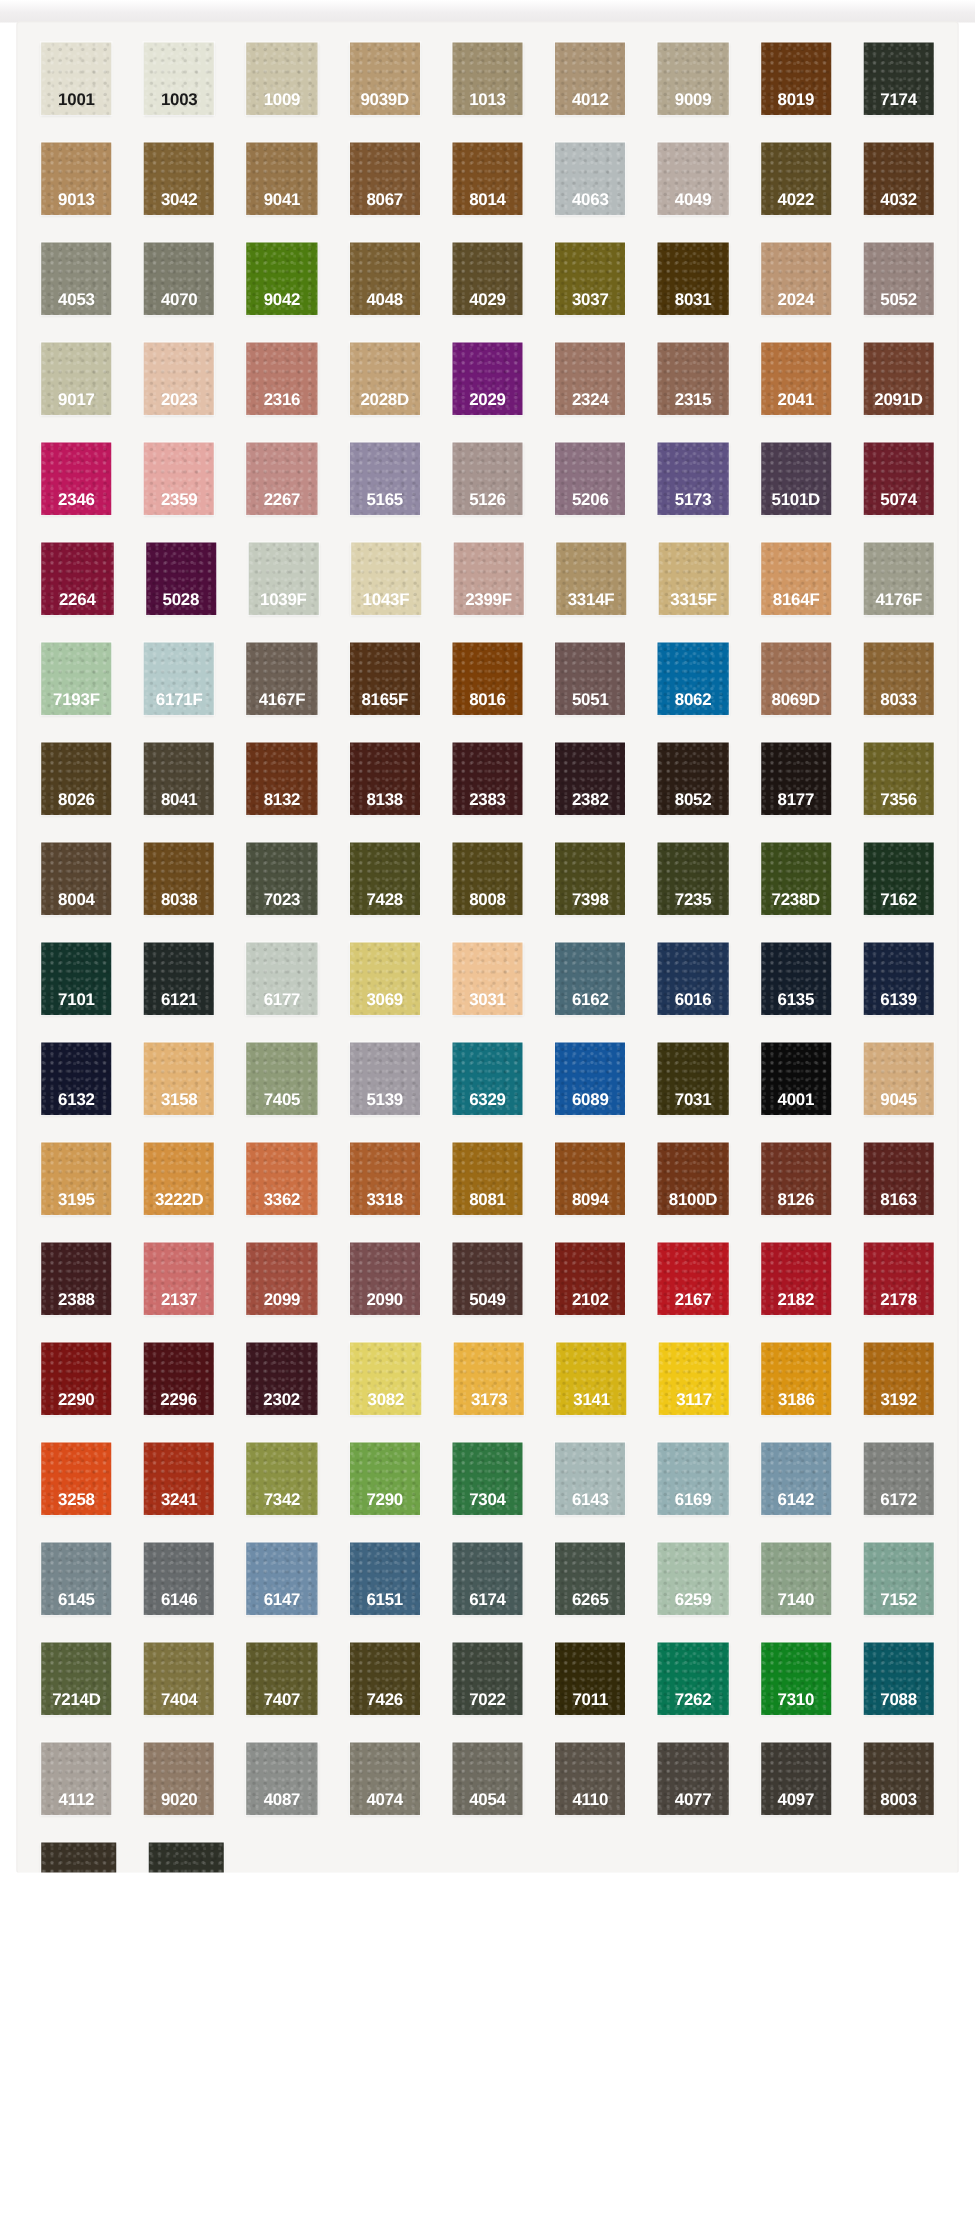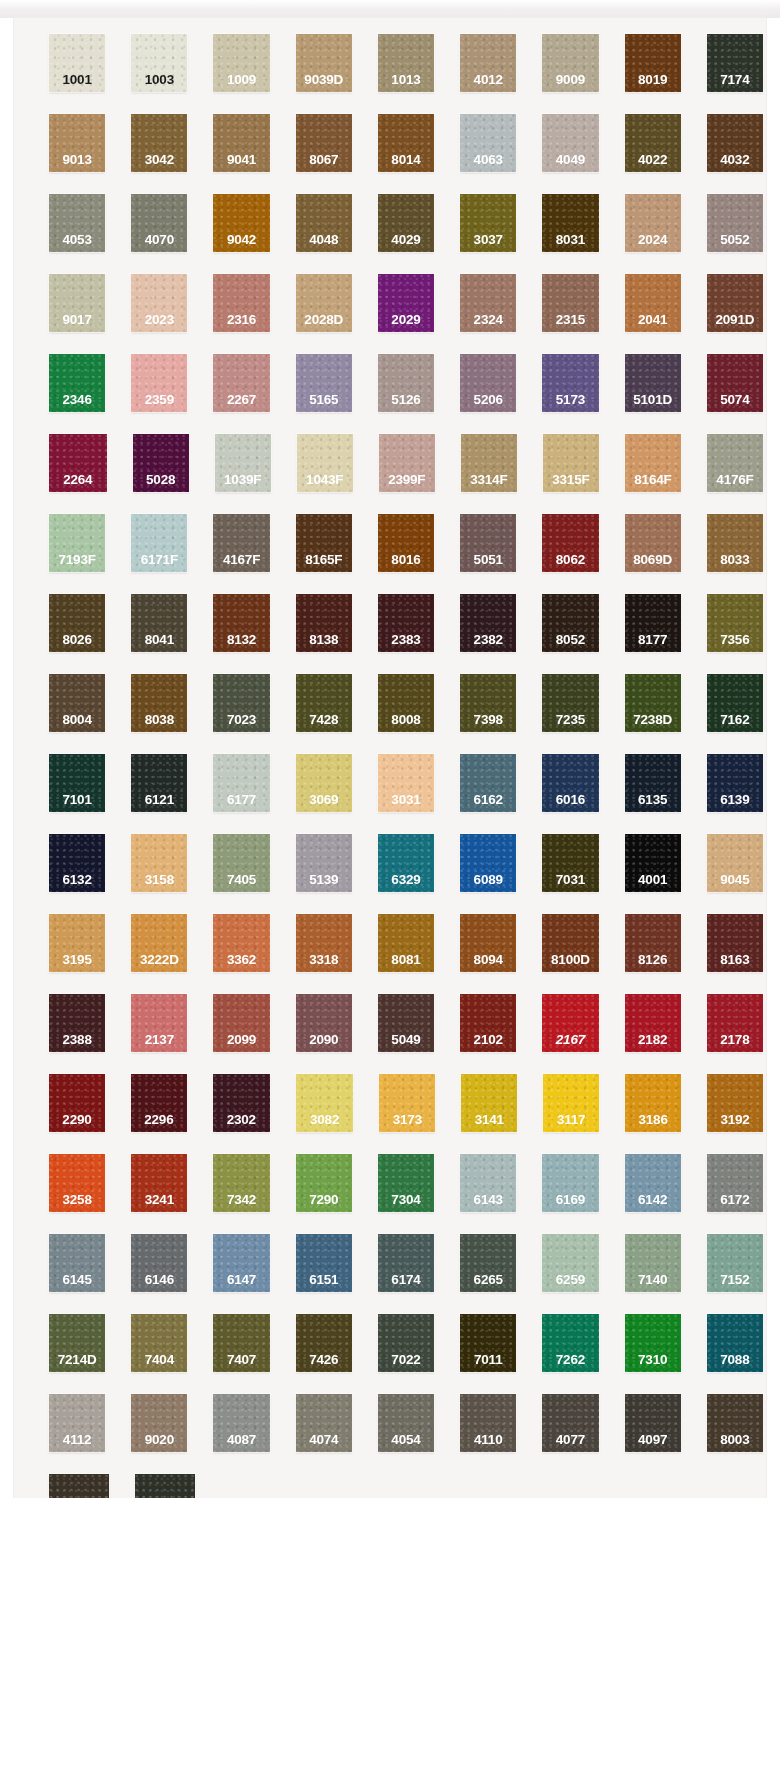--- a/index.html
+++ b/index.html
@@ -32,21 +32,21 @@
     left: 14px;
     width: 752px;
     height: 1480px;
     background: #f6f5f3;
     border-radius: 2px;
     box-shadow: 0 0 0 1px #f0eeec;
   }
   .grid {
     position: absolute;
     top: 16px;
-    left: 22px;
+    left: 6px;
     width: 740px;
     display: flex;
     flex-wrap: wrap;
   }
   .row {
     display: flex;
     width: 740px;
   }
   .swatch {
     position: relative;
@@ -176,21 +176,21 @@
         </div>
         <div class="row">
           <div class="swatch dark" title="4053" style="background: rgb(139, 139, 123);">
             <span class="tex"></span>
             <span class="code">4053</span>
           </div>
           <div class="swatch dark" title="4070" style="background: rgb(124, 124, 108);">
             <span class="tex"></span>
             <span class="code">4070</span>
           </div>
-          <div class="swatch dark" title="9042" style="background: #a16207; text-decoration: underline;">
+          <div class="swatch dark" title="9042" style="background: #4d7c0f; text-decoration: underline;">
             <span class="tex"></span>
             <span class="code">9042</span>
           </div>
           <div class="swatch dark" title="4048" style="background: rgb(122, 96, 52);">
             <span class="tex"></span>
             <span class="code">4048</span>
           </div>
           <div class="swatch dark" title="4029" style="background: rgb(94, 78, 42);">
             <span class="tex"></span>
             <span class="code">4029</span>
@@ -244,21 +244,21 @@
           <div class="swatch dark" title="2041" style="background: rgb(179, 113, 61);">
             <span class="tex"></span>
             <span class="code">2041</span>
           </div>
           <div class="swatch dark" title="2091D" style="background: rgb(112, 64, 46);">
             <span class="tex"></span>
             <span class="code">2091D</span>
           </div>
         </div>
         <div class="row">
-          <div class="swatch dark" title="2346" style="background: #15803d;">
+          <div class="swatch dark" title="2346" style="background: #be185d;">
             <span class="tex"></span>
             <span class="code">2346</span>
           </div>
           <div class="swatch dark" title="2359" style="background: rgb(229, 168, 163);">
             <span class="tex"></span>
             <span class="code">2359</span>
           </div>
           <div class="swatch dark" title="2267" style="background: rgb(192, 139, 134);">
             <span class="tex"></span>
             <span class="code">2267</span>
@@ -344,21 +344,21 @@
             <span class="code">8165F</span>
           </div>
           <div class="swatch dark" title="8016" style="background: rgb(125, 64, 8);">
             <span class="tex"></span>
             <span class="code">8016</span>
           </div>
           <div class="swatch dark" title="5051" style="background: rgb(110, 86, 84);">
             <span class="tex"></span>
             <span class="code">5051</span>
           </div>
-          <div class="swatch dark" title="8062" style="background: #7f1d1d;">
+          <div class="swatch dark" title="8062" style="background: #0369a1;">
             <span class="tex"></span>
             <span class="code">8062</span>
           </div>
           <div class="swatch dark" title="8069D" style="background: rgb(157, 111, 84);">
             <span class="tex"></span>
             <span class="code">8069D</span>
           </div>
           <div class="swatch dark" title="8033" style="background: rgb(138, 101, 53);">
             <span class="tex"></span>
             <span class="code">8033</span>
@@ -572,21 +572,21 @@
             <span class="code">2090</span>
           </div>
           <div class="swatch dark" title="5049" style="background: rgb(78, 52, 47);">
             <span class="tex"></span>
             <span class="code">5049</span>
           </div>
           <div class="swatch dark" title="2102" style="background: rgb(122, 32, 23);">
             <span class="tex"></span>
             <span class="code">2102</span>
           </div>
-          <div class="swatch dark" title="2167" style="background: rgb(186, 23, 33); font-style: italic;">
+          <div class="swatch dark" title="2167" style="background: rgb(186, 23, 33);">
             <span class="tex"></span>
             <span class="code">2167</span>
           </div>
           <div class="swatch dark" title="2182" style="background: rgb(169, 21, 35);">
             <span class="tex"></span>
             <span class="code">2182</span>
           </div>
           <div class="swatch dark" title="2178" style="background: rgb(156, 25, 37);">
             <span class="tex"></span>
             <span class="code">2178</span>

